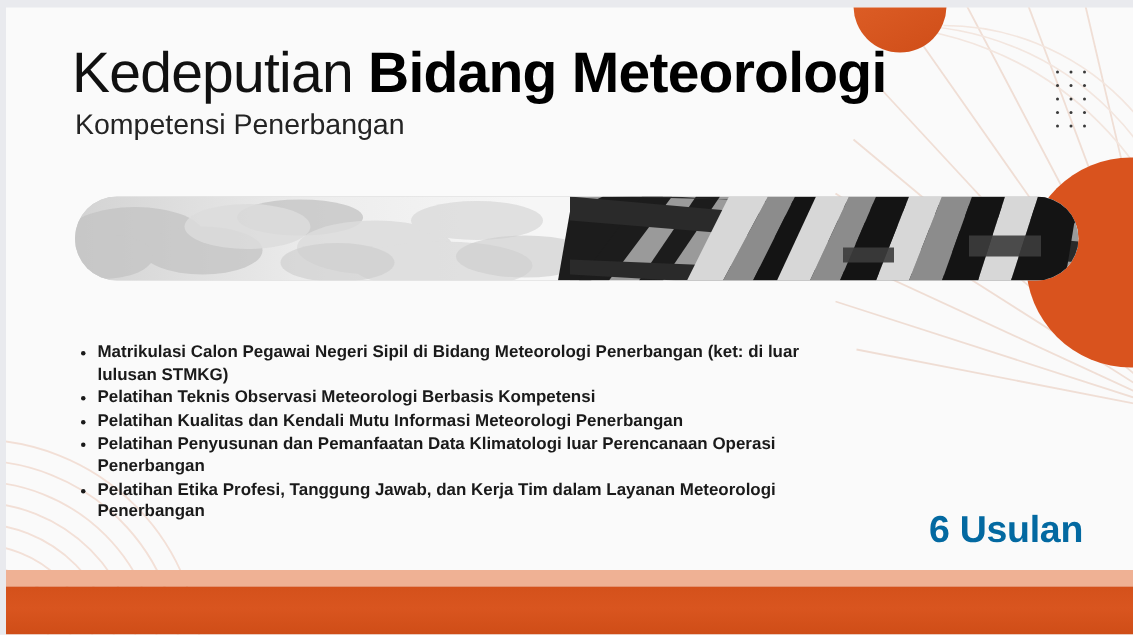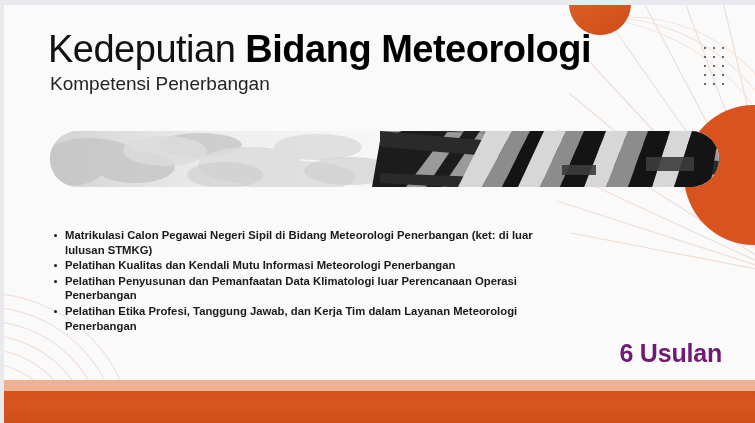--- a/index.html
+++ b/index.html
@@ -150,21 +150,21 @@
   }
 
   
   #usulan-count {
     position: absolute;
     right: 35px;
     top: 333px;
     font-size: 25px;
     line-height: 30px;
     font-weight: 700;
-    color: #701a75;
+    color: #0369a1;
     letter-spacing: -0.2px;
     z-index: 6;
   }
 
   
   #bottom-peach {
     position: absolute;
     left: 0;
     bottom: 32px;
     width: 100%;
@@ -316,20 +316,21 @@
             <rect x="596" y="26" width="48" height="14"></rect>
             <rect x="512" y="34" width="34" height="10"></rect>
           </g>
         </g>
       </g>
     </svg>
   </div>
 
   <ul id="bullet-list">
     <li>Matrikulasi Calon Pegawai Negeri Sipil di Bidang Meteorologi Penerbangan (ket: di luar lulusan STMKG)</li>
+    <li>Pelatihan Teknis Observasi Meteorologi Berbasis Kompetensi</li>
     <li>Pelatihan Kualitas dan Kendali Mutu Informasi Meteorologi Penerbangan</li>
     <li>Pelatihan Penyusunan dan Pemanfaatan Data Klimatologi luar Perencanaan Operasi Penerbangan</li>
     <li>Pelatihan Etika Profesi, Tanggung Jawab, dan Kerja Tim dalam Layanan Meteorologi Penerbangan</li>
   </ul>
 
   <div id="usulan-count">6 Usulan</div>
 
   <div id="bottom-peach"></div>
   <div id="bottom-orange"></div>
 

